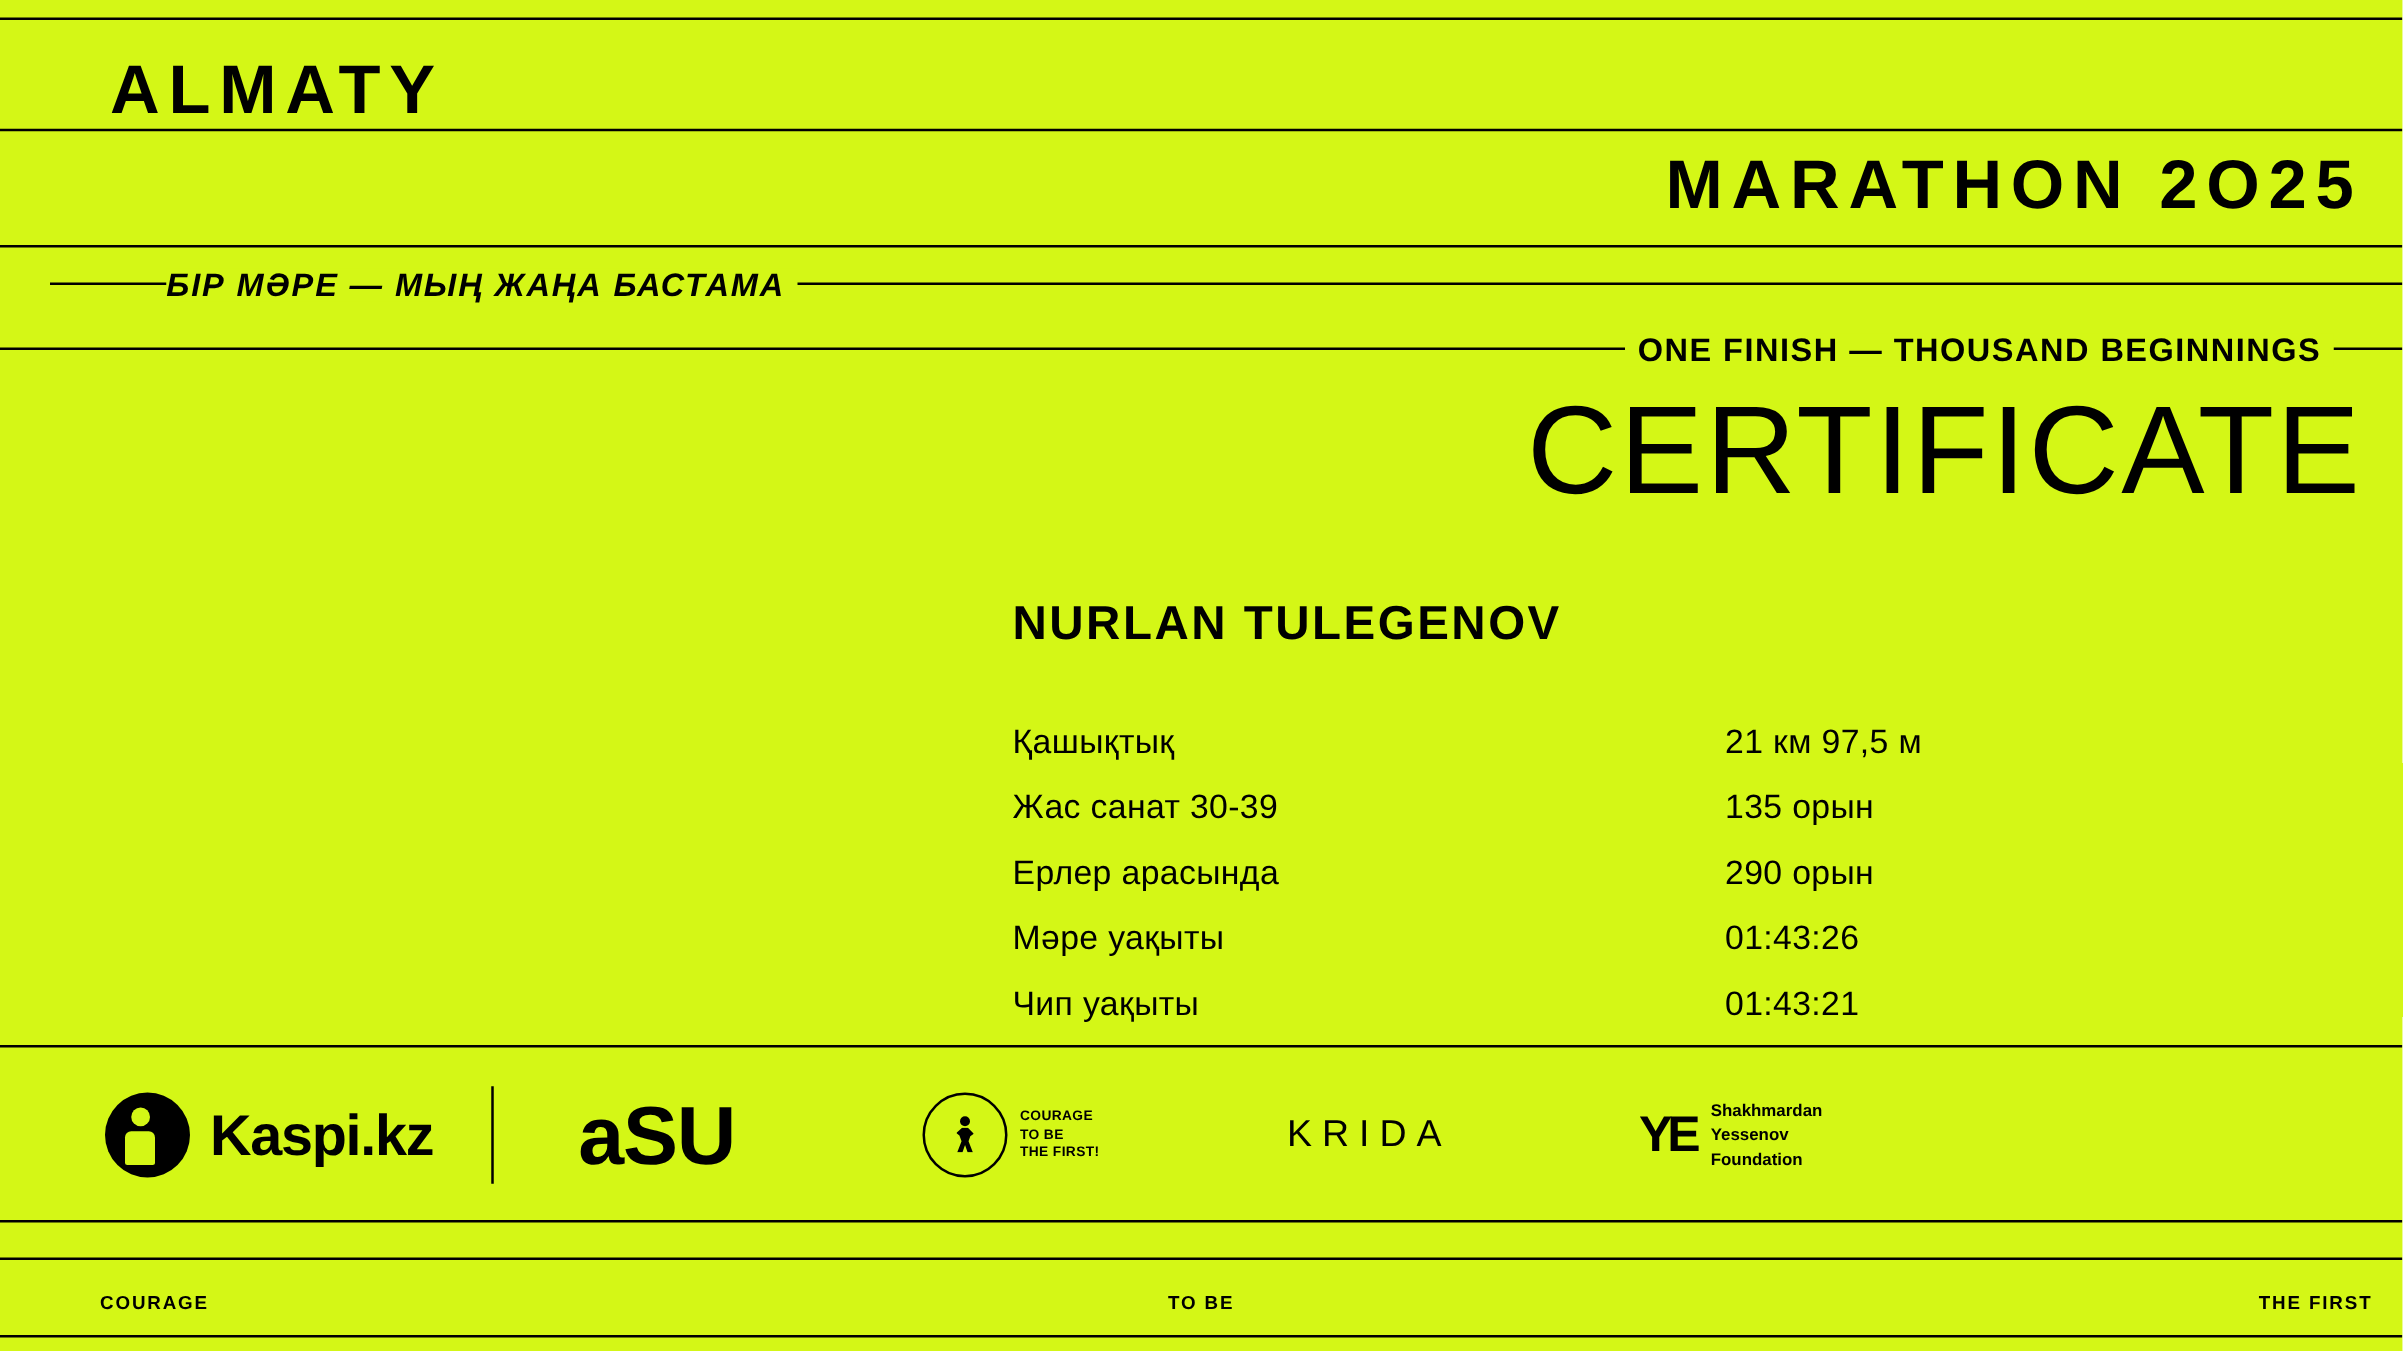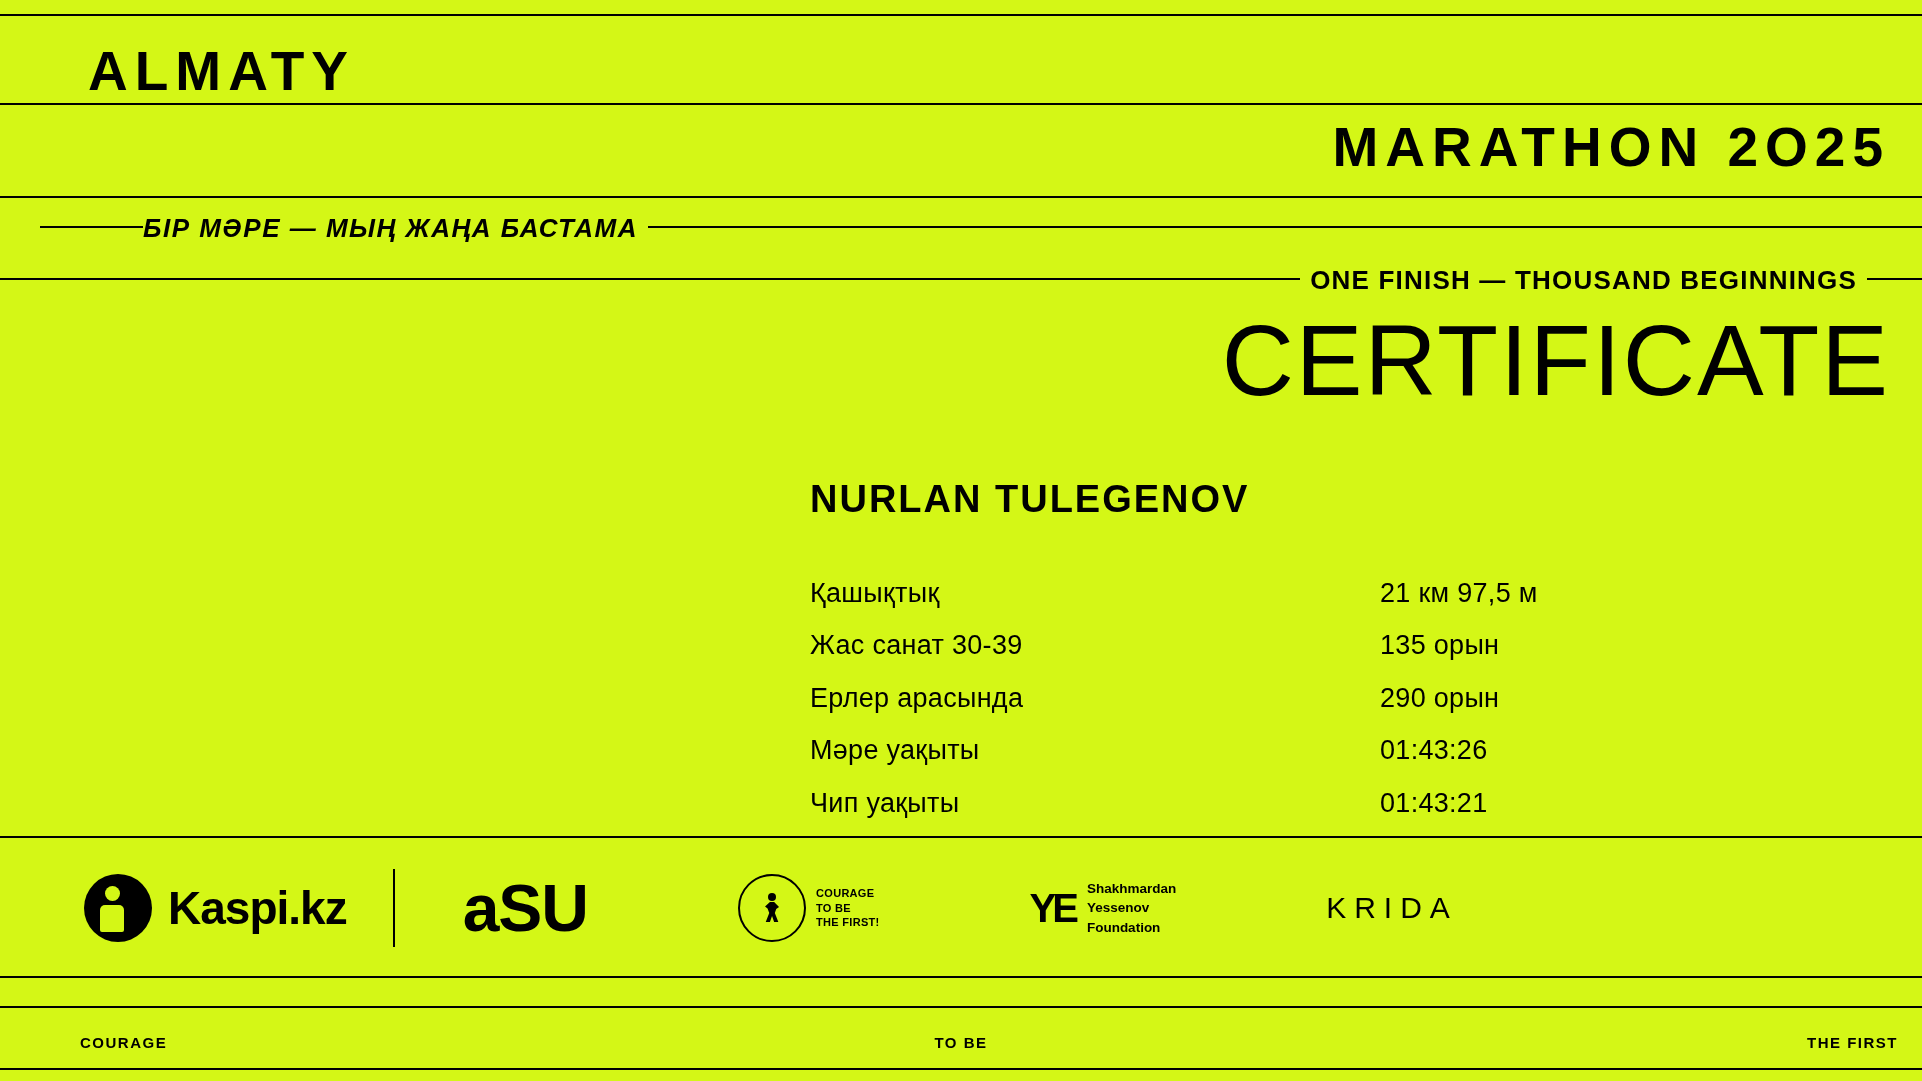--- a/index.html
+++ b/index.html
@@ -51,21 +51,20 @@
     position: absolute;
     left: 133px;
     top: 215px;
     font-size: 26px;
     font-weight: 700;
     font-style: italic;
     letter-spacing: 1.5px;
     line-height: 1;
     background: #d4f716;
     padding: 0 10px 0 0;
-    margin-left: 10px;
   }
   .slogan-en {
     position: absolute;
     right: 55px;
     top: 267px;
     font-size: 26px;
     font-weight: 700;
     letter-spacing: 1.2px;
     line-height: 1;
     background: #d4f716;
@@ -256,30 +255,30 @@
       <div class="courage-badge">
         <div class="courage-figure"></div>
       </div>
       <div class="courage-lines">
         <div>COURAGE</div>
         <div>TO BE</div>
         <div>THE FIRST!</div>
       </div>
     </div>
 
+    <div class="sponsor sp-krida">KRIDA</div>
+
     <div class="sponsor sp-shakhmardan">
       <div class="sye-mark">YE</div>
       <div class="sye-text">
         <div>Shakhmardan</div>
         <div>Yessenov</div>
         <div>Foundation</div>
       </div>
     </div>
-
-    <div class="sponsor sp-krida">KRIDA</div>
   </div>
 
   <div class="footer">
     <div class="footer-item footer-left">COURAGE</div>
     <div class="footer-item footer-center">TO BE</div>
     <div class="footer-item footer-right">THE FIRST</div>
   </div>
 
 </div>
 

